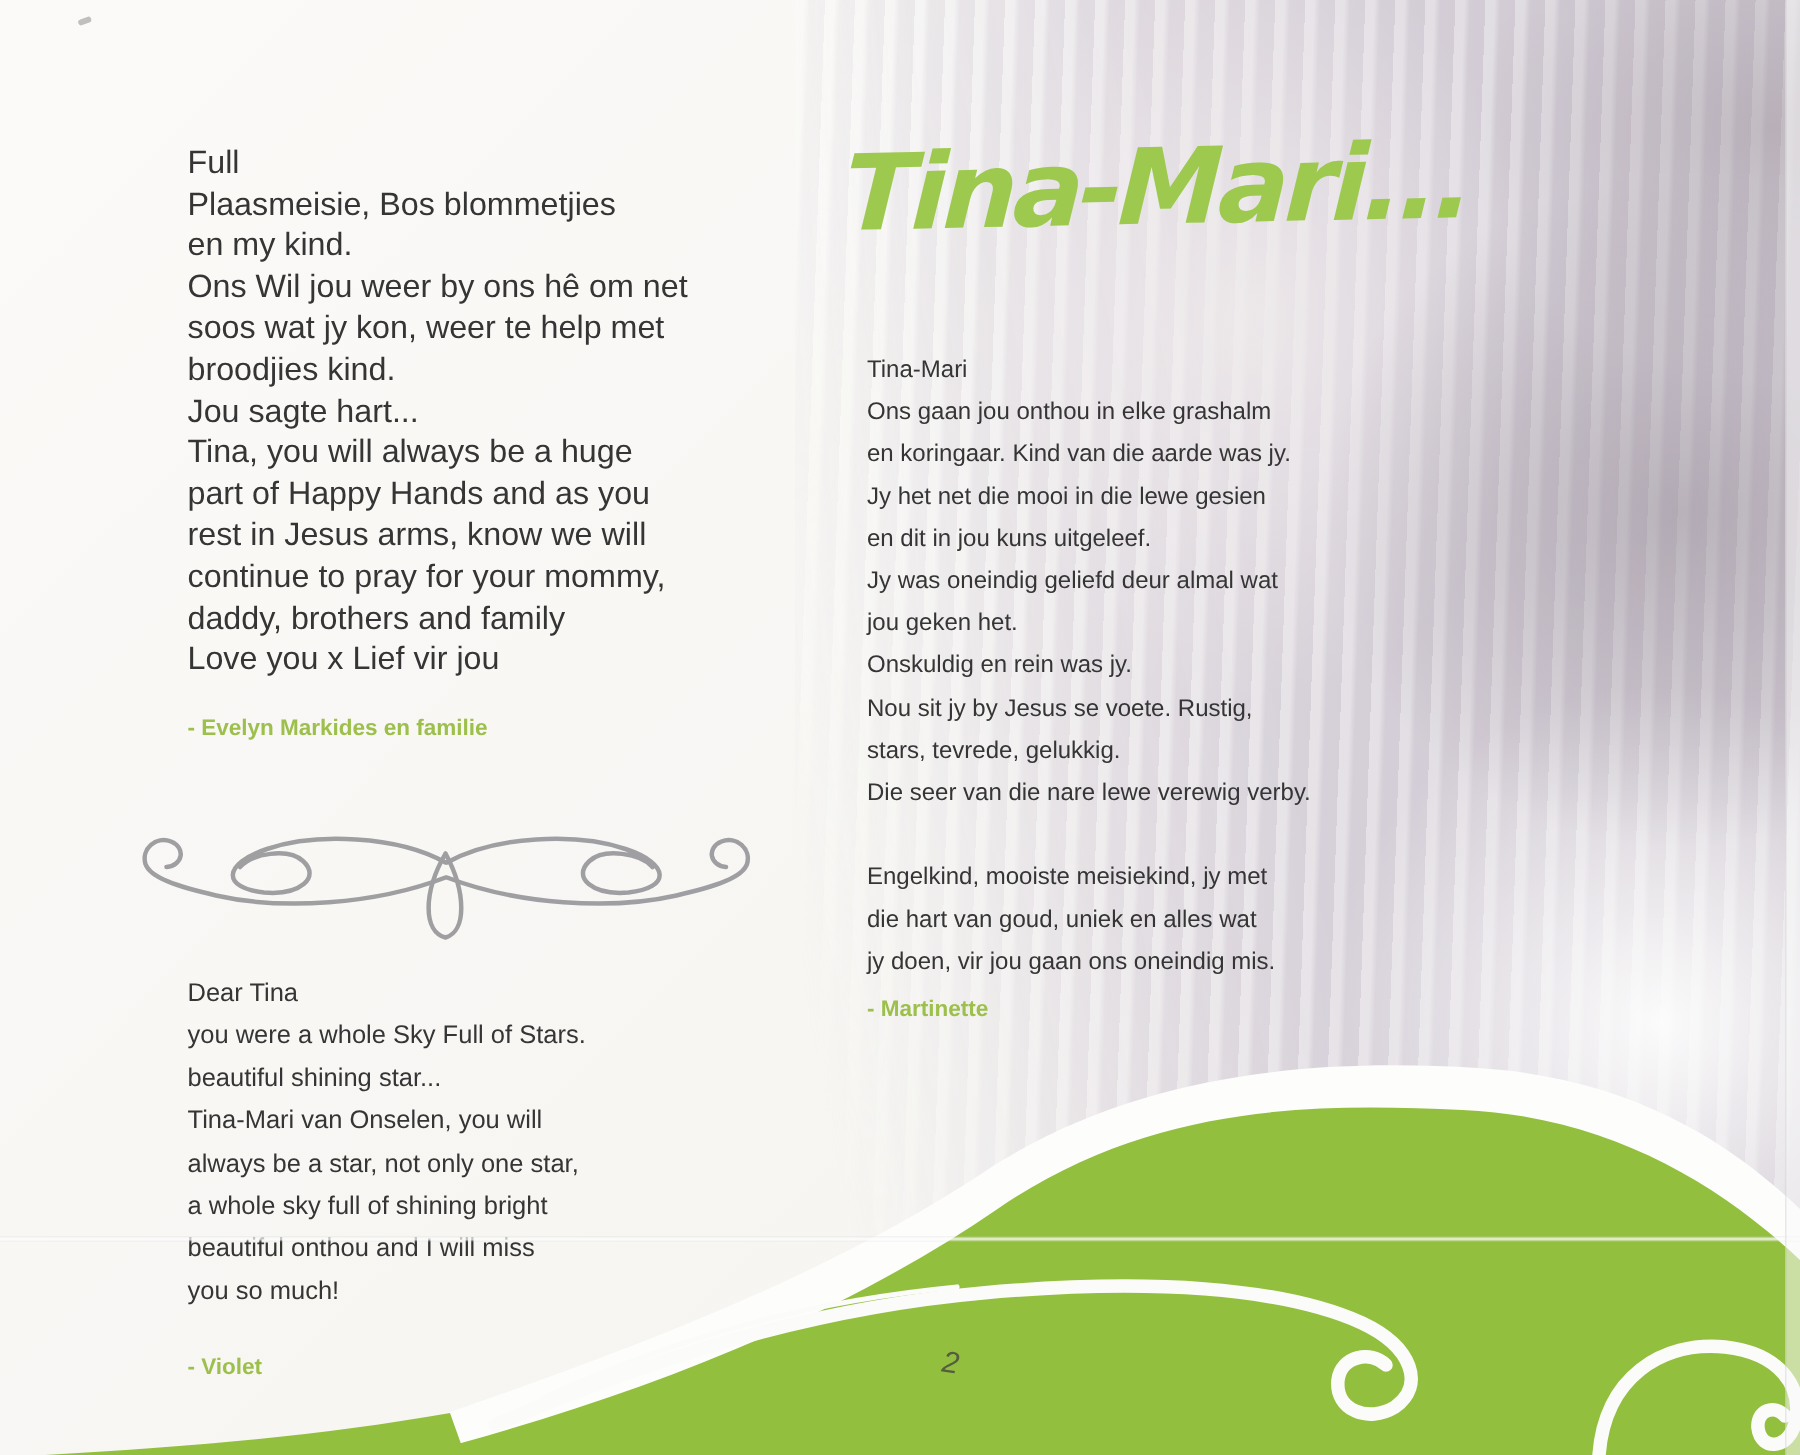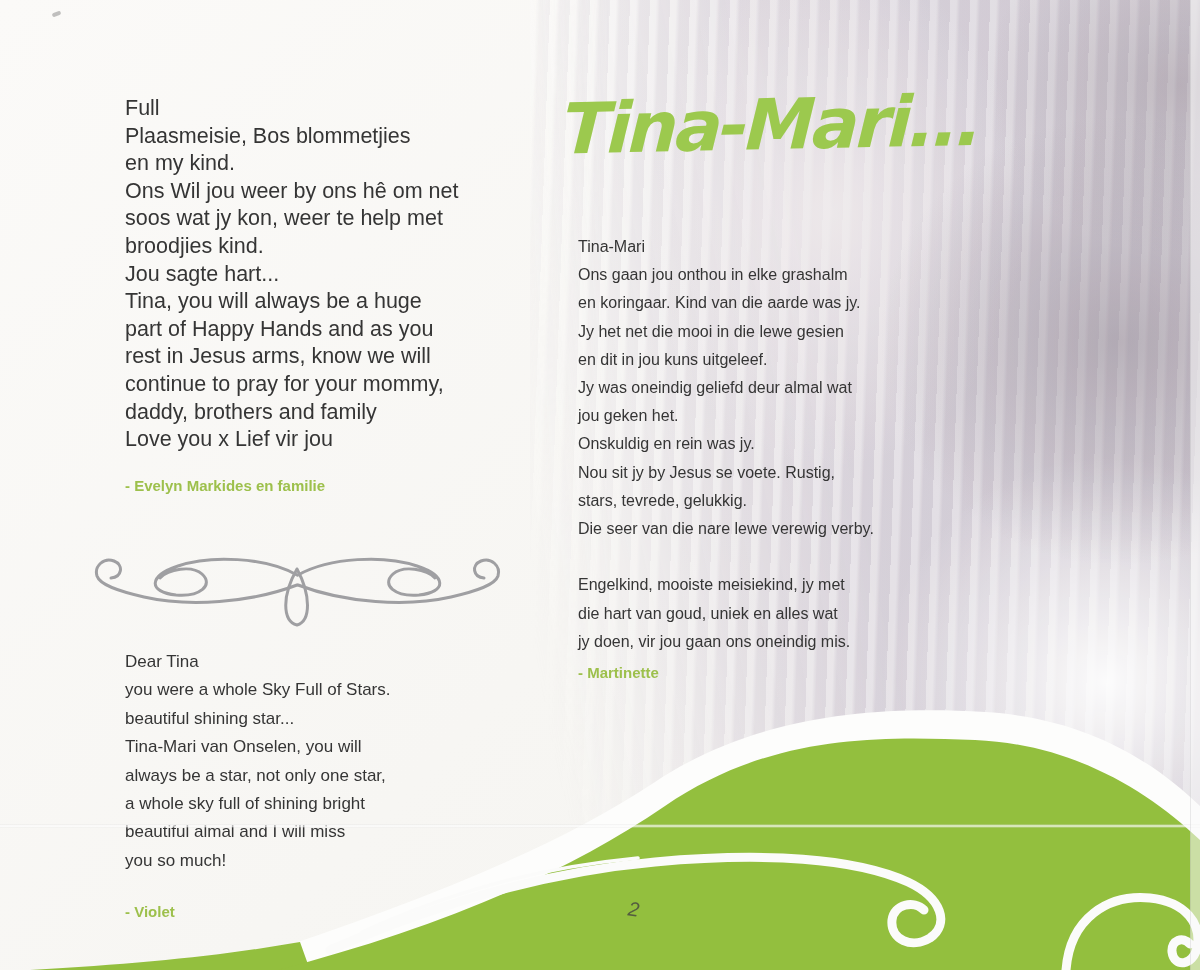--- a/index.html
+++ b/index.html
@@ -101,21 +101,21 @@
     </g>
   </svg>
 
   <div class="col-block poem poem-2">
       <div class="line">Dear Tina</div>
       <div class="line">you were a whole Sky Full of Stars.</div>
       <div class="line">beautiful shining star...</div>
       <div class="line">Tina-Mari van Onselen, you will</div>
       <div class="line">always be a star, not only one star,</div>
       <div class="line">a whole sky full of shining bright</div>
-      <div class="line">beautiful almal and I will miss</div>
+      <div class="line">beautiful onthou and I will miss</div>
       <div class="line">you so much!</div>
     </div>
 
   <div class="col-block signature sig-2" style="color: rgb(157, 192, 76);">- Violet</div>
 
   <div class="col-block title" style="color: rgb(156, 201, 78);">Tina-Mari...</div>
 
   <div class="col-block poem poem-3">
       <div class="line">Tina-Mari</div>
       <div class="line">Ons gaan jou onthou in elke grashalm</div>

